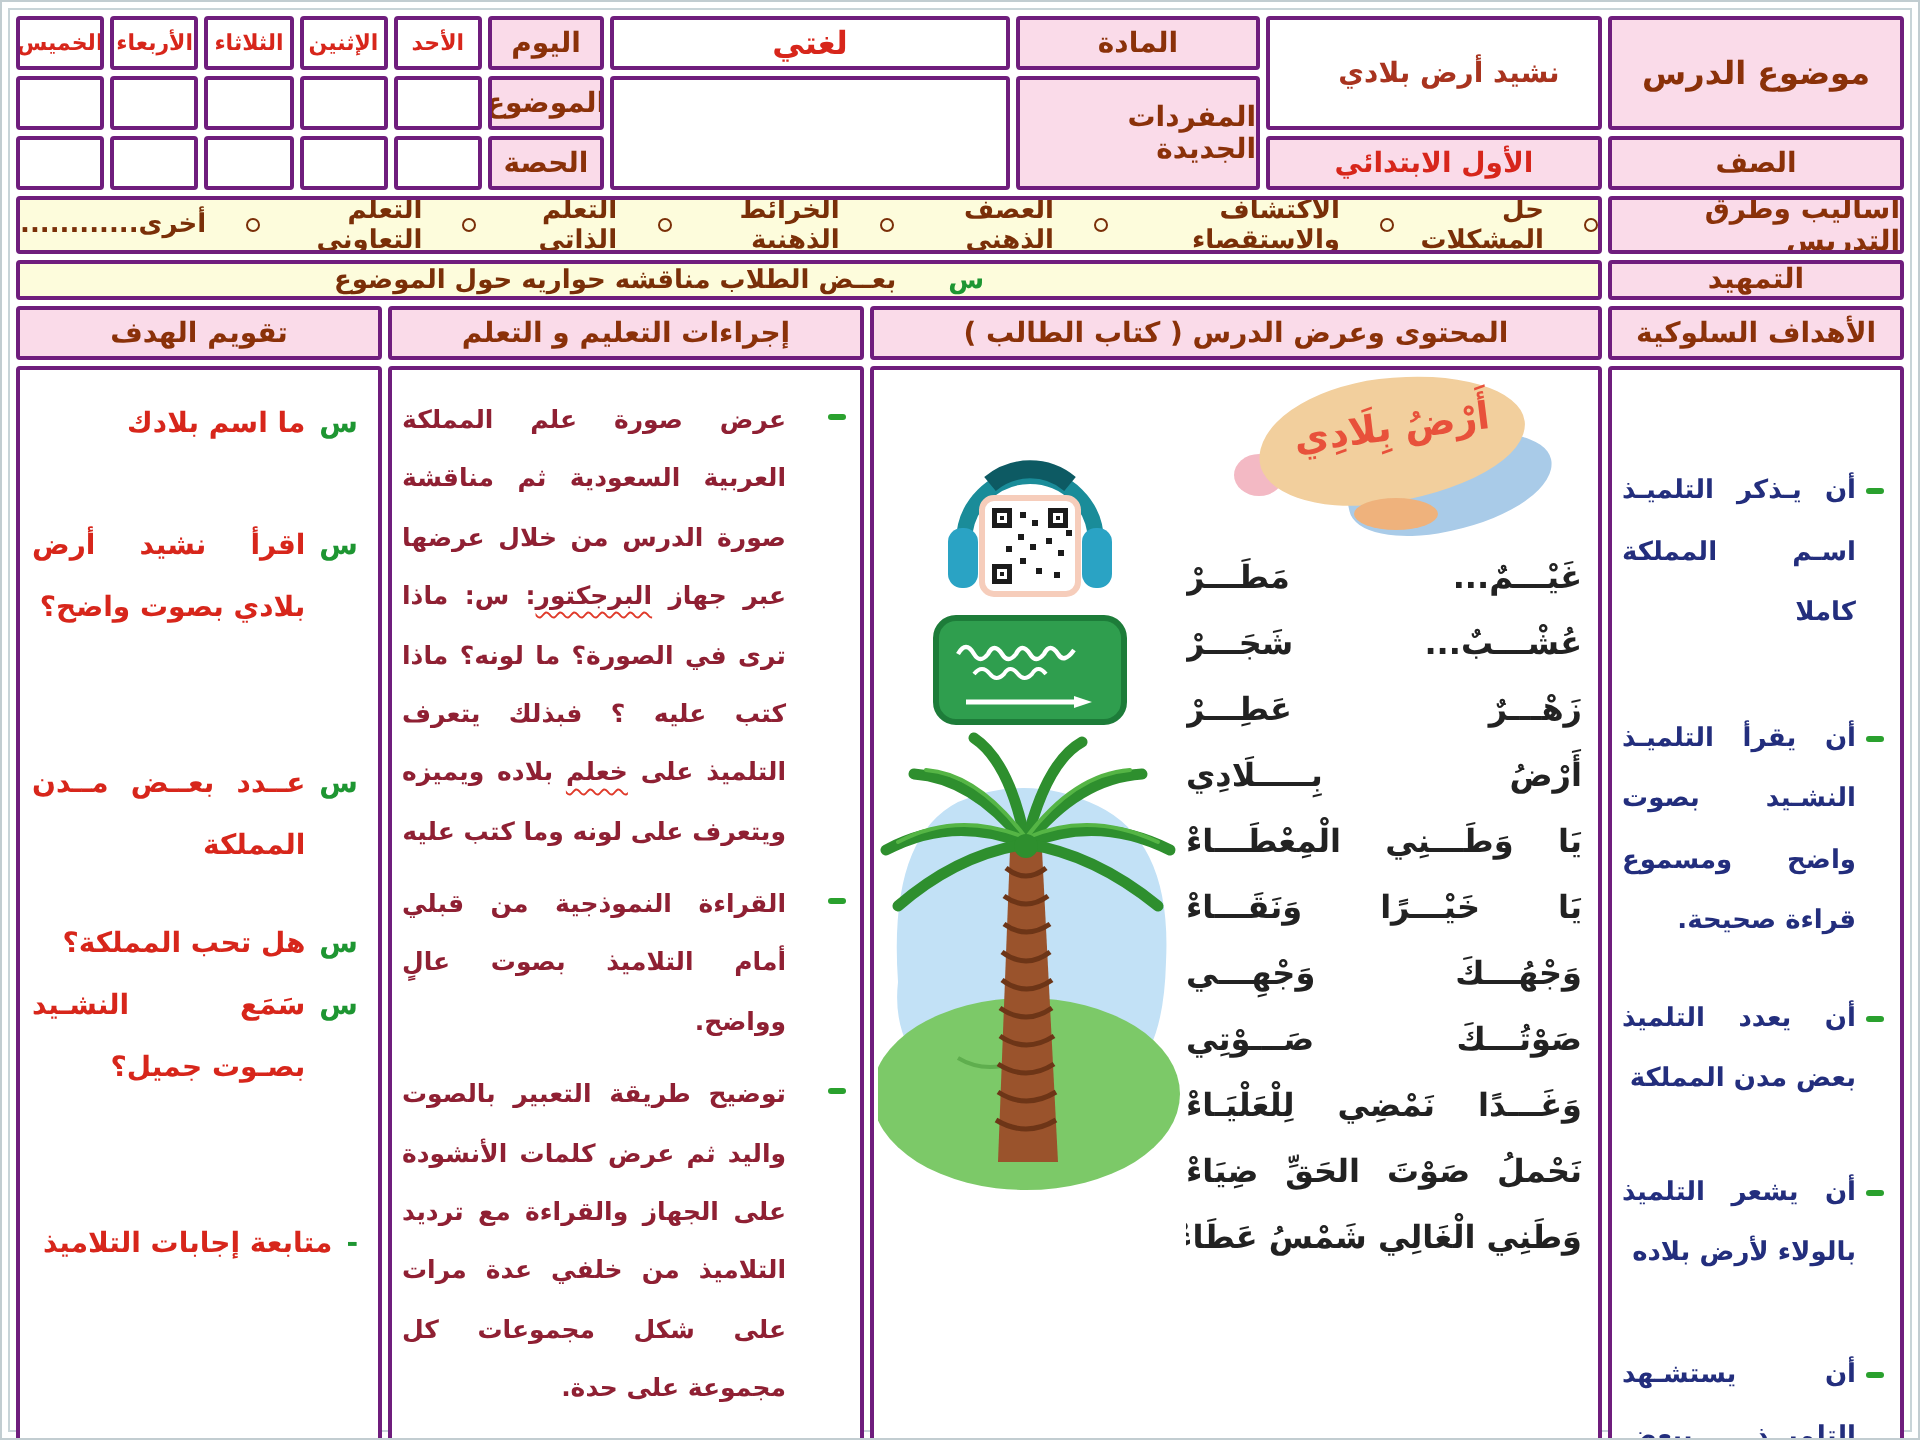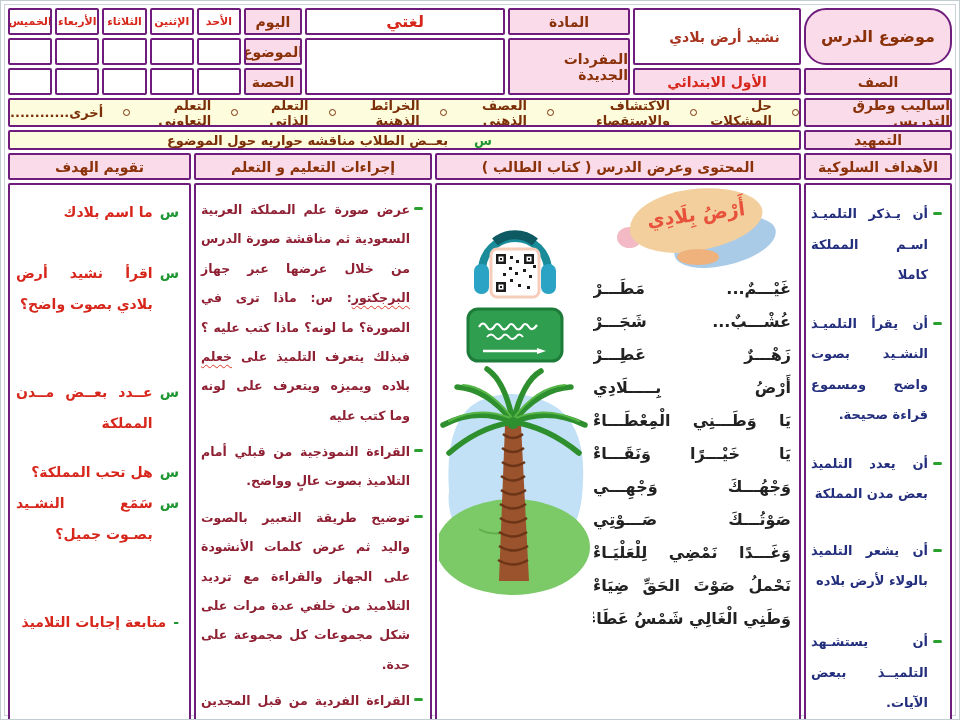--- a/index.html
+++ b/index.html
@@ -14,21 +14,21 @@
         direction:rtl;}
   .sheet{position:absolute; inset:7px; display:flex; flex-direction:column; gap:3px;}
   .cell{border:2px solid var(--purple); border-radius:2px; background:#fff;
         display:flex; align-items:center; justify-content:center; overflow:hidden;}
   .pink{background:var(--pink);}
   .cream{background:var(--cream);}
   .label{color:var(--maroon); font-weight:bold; font-size:14px;}
   
   .top{display:grid; grid-template-columns:148px 168px 122px 200px 1fr;
        grid-template-rows:27px 27px 27px; gap:3px;}
-  .c1r12{grid-column:1; grid-row:1/3;border-radius:22px;}
+  .c1r12{grid-column:1; grid-row:1/3;}
   .c1r3{grid-column:1; grid-row:3;}
   .c2r12{grid-column:2; grid-row:1/3;padding-left:15px;}
   .c2r3{grid-column:2; grid-row:3;}
   .c3r1{grid-column:3; grid-row:1;}
   .c3r23{grid-column:3; grid-row:2/4;}
   .c4r1{grid-column:4; grid-row:1;}
   .c4r23{grid-column:4; grid-row:2/4;}
   .days{grid-column:5; grid-row:1/4; display:grid;
         grid-template-columns:58px repeat(5,1fr); grid-template-rows:27px 27px 27px; gap:3px;}
   .dayname{color:var(--red); font-weight:bold; font-size:11px;}
@@ -48,24 +48,24 @@
   .q{color:var(--green); font-weight:bold;}
   
   .main{flex:1; display:grid; grid-template-columns:148px 366px 238px 1fr;
         grid-template-rows:27px 1fr; gap:3px;}
   .hd{font-size:14px;}
   .body{display:block; align-items:flex-start; justify-content:flex-start;}
   
   .obj-body{padding:14px 8px 6px 5px; color:var(--navy); font-weight:bold; font-size:13px;}
   .obj-item{display:flex; gap:5px; line-height:2.35; text-align:justify;}
   .dash{flex:0 0 9px; height:3px; background:#2aa12e; border-radius:2px; margin-top:13px;}
-  .mb18{margin-bottom:18px;} .mb26{margin-bottom:26px;} .mb30{margin-bottom:30px;}
+  .mb18{margin-bottom:18px;margin-top:32px;} .mb26{margin-bottom:26px;} .mb30{margin-bottom:30px;}
   
   .proc-body{padding:10px 7px 6px 5px; color:var(--dred); font-weight:bold; font-size:12.5px;}
-  .proc-item{display:flex; gap:4px; line-height:2.35; text-align:justify; margin-bottom:7px;}
+  .proc-item{display:flex; gap:21px; line-height:2.35; text-align:justify; margin-bottom:7px;}
   .proc-item .dash{margin-top:12px;}
   .sq{text-decoration:underline; text-decoration-style:wavy; text-decoration-color:#e03a2a;
       text-decoration-thickness:1px; text-underline-offset:3px;}
   
   .eval-body{padding:12px 10px 6px 6px; color:var(--red); font-weight:bold; font-size:14px;}
   .eval-item{display:flex; gap:7px; line-height:2.2; text-align:justify;}
   .emb1{margin-bottom:30px;} .emb2{margin-bottom:58px;} .emb3{margin-bottom:18px;}
   .emb4{margin-bottom:0px;} .emb5{margin-bottom:58px;}
   
   .content-body{position:relative; padding:0;}

